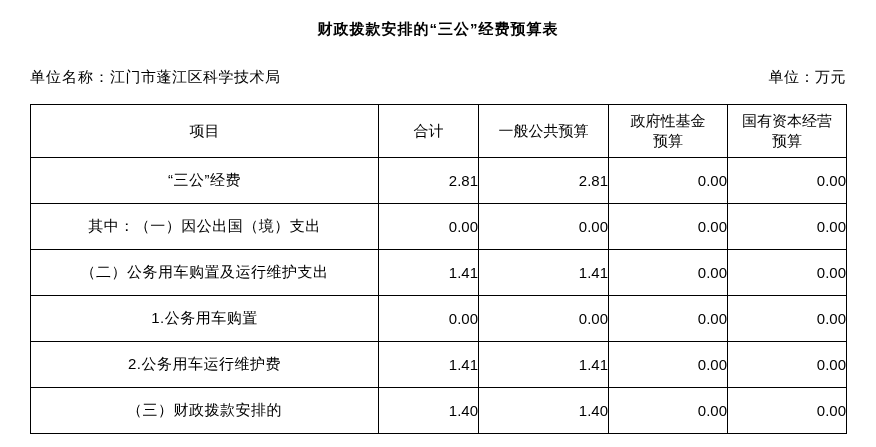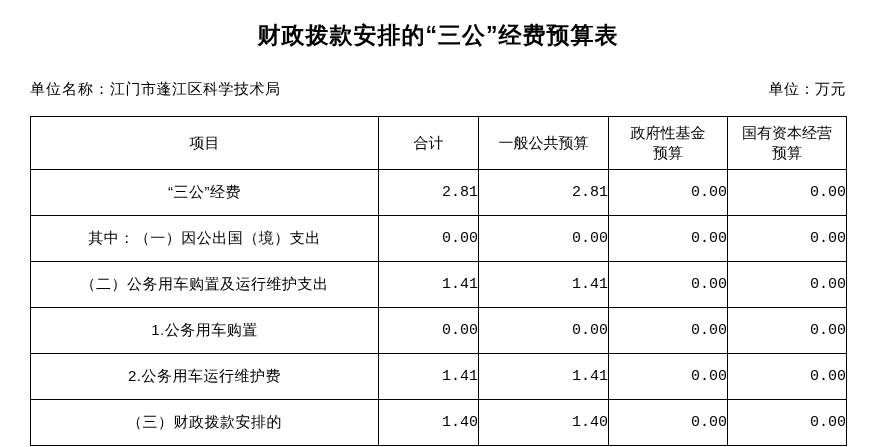--- a/index.html
+++ b/index.html
@@ -17,21 +17,21 @@
   .page {
     position: relative;
     width: 876px;
     height: 447px;
     box-sizing: border-box;
   }
   .doc-title {
     text-align: center;
     font-family: "Liberation Sans", "DejaVu Sans", sans-serif;
     font-weight: bold;
-    font-size: 23px;
+    font-size: 15px;
     letter-spacing: 1px;
     margin-top: 20px;
     margin-bottom: 0;
   }
   .meta-row {
     display: flex;
     justify-content: space-between;
     align-items: flex-end;
     margin: 29px 30px 6px 30px;
     font-size: 15px;
@@ -81,21 +81,21 @@
     height: 45px;
     vertical-align: middle;
   }
   td.item-cell {
     text-align: center;
     letter-spacing: 0.5px;
   }
   td.num-cell {
     text-align: right;
     padding-right: 10px;
-    font-family: Liberation Mono, monospace;
+    font-family: Liberation Sans, sans-serif;
     font-size: 15px;
   }
   .indent-0 { padding-left: 38px; }
   .indent-1 { padding-left: 70px; }
   .indent-2 { padding-left: 88px; }
 
   .head-line2 { display: block; text-align: center; }
 </style>
 </head>
 <body>

